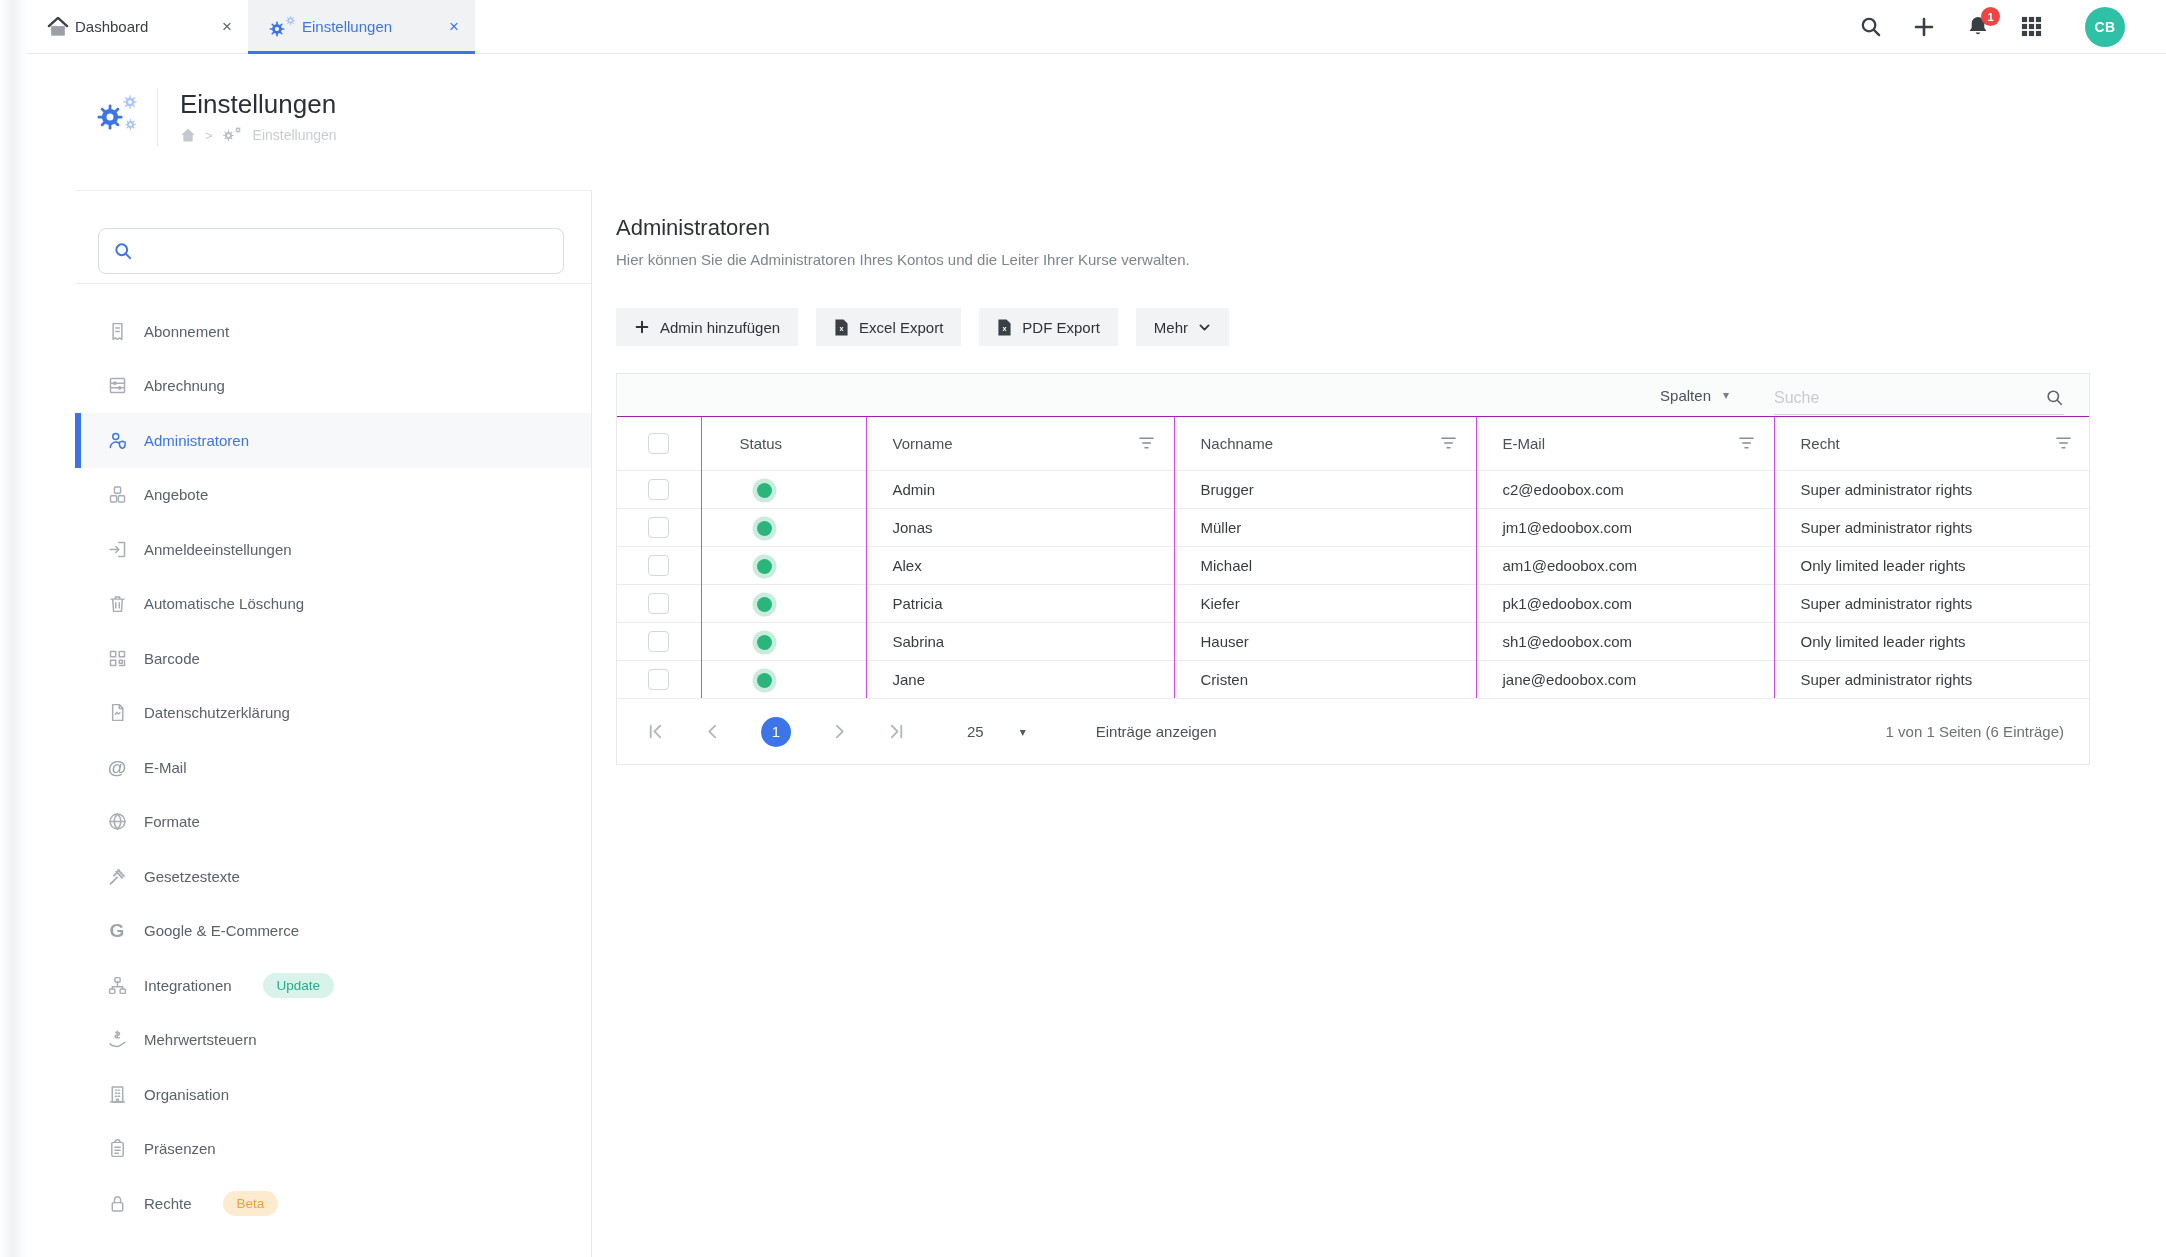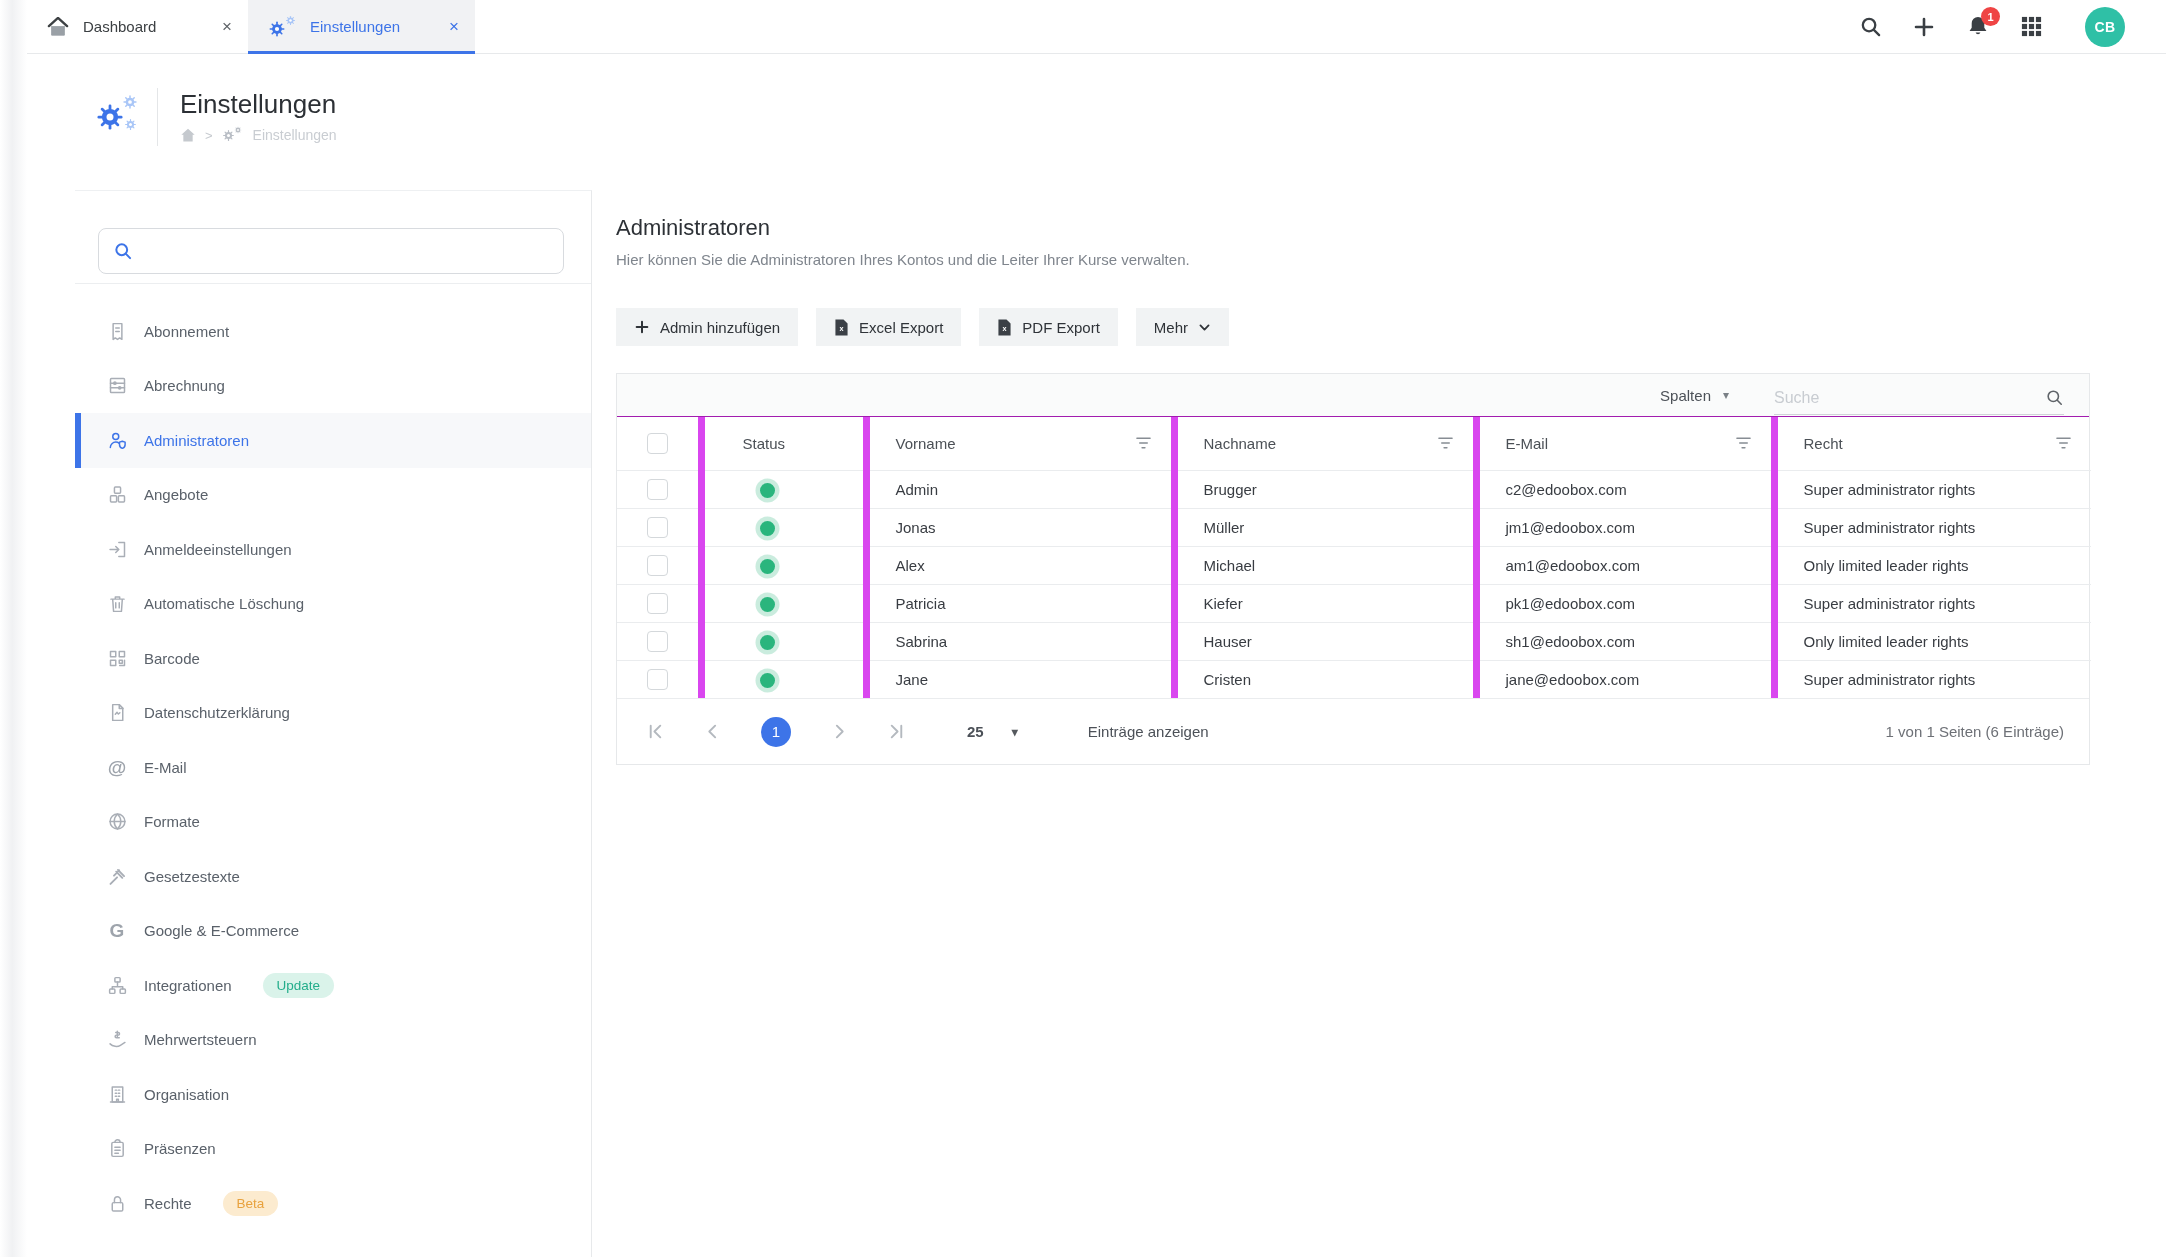--- a/index.html
+++ b/index.html
@@ -21,21 +21,21 @@
   }
 
   
   .topbar {
     position: absolute; left: 0; top: 0; width: 2166px; height: 54px;
     background: #fff; border-bottom: 1px solid #e7e9eb; z-index: 5;
     display: flex; align-items: stretch;
   }
   .tabs { display: flex; margin-left: 27px; height: 100%; }
   .tab {
-    display: flex; align-items: center; gap: 14px;
+    display: flex; align-items: center; gap: 6px;
     width: 221px; padding: 0 16px 0 20px; position: relative; cursor: pointer;
   }
   .tab-label { font-size: 15px; color: #3c4043; white-space: nowrap; }
   .tab-close { margin-left: auto; font-size: 17px; color: #5f6368; line-height: 1; cursor: pointer; }
   .tab.active { background: #f1f2f4; width: 227px; }
   .tab.active::after {
     content: ""; position: absolute; left: 0; right: 0; bottom: -1px; height: 3px;
     background: var(--accent);
   }
   .tab.active .tab-label, .tab.active .tab-close { color: var(--accent); }
@@ -140,21 +140,21 @@
     display: flex; align-items: center; margin-bottom: -6px;
   }
   .table-search input {
     border: none; outline: none; flex: 1; font-size: 16px; background: transparent;
     font-family: "Liberation Sans", sans-serif; color: #3c4043;
   }
   .table-search input::placeholder { color: #c8ccd1; }
 
   table.grid { width: 100%; border-collapse: collapse; table-layout: fixed; }
   .grid th, .grid td {
-    border-right: 7px solid #d946ef; border-top: 1px solid #eaecee;
+    border-right: 1px solid #d946ef; border-top: 1px solid #eaecee;
     text-align: left; vertical-align: middle;
   }
   .grid th:last-child, .grid td:last-child { border-right: none; }
   .grid thead th { border-top: none; height: 53px; font-weight: 400; font-size: 15px; color: #4b5056; }
   .grid tbody td { height: 38px; font-size: 15px; color: #383c42; padding-left: 26px; }
   .th-in { display: flex; align-items: center; justify-content: space-between; padding: 0 20px 0 26px; }
   .th-status { padding-left: 38px; }
   .cb-cell { text-align: center !important; padding-left: 0 !important; }
   .cb {
     display: inline-block; width: 21px; height: 21px; border: 1px solid #d4d8db;
@@ -172,21 +172,21 @@
     height: 66px; border-top: 1px solid #eaecee;
     display: flex; align-items: center; padding: 0 25px 0 30px;
   }
   .pager { display: flex; align-items: center; gap: 40px; }
   .pg-btn { color: #b4b9bf; cursor: pointer; display: flex; }
   .pg-current {
     width: 30px; height: 30px; border-radius: 50%; background: var(--accent);
     color: #fff; font-size: 15px; display: flex; align-items: center; justify-content: center;
     cursor: pointer;
   }
-  .page-size { margin-left: 62px; display: flex; align-items: center; gap: 28px; cursor: pointer; font-weight: bold; }
+  .page-size { margin-left: 62px; display: flex; align-items: center; gap: 36px; cursor: pointer; }
   .page-size .num { font-size: 15px; color: #4c5158; }
   .page-size .caret { font-size: 12px; color: #55595e; }
   .ps-label { margin-left: 70px; font-size: 15px; color: #4c5158; }
   .pg-summary { margin-left: auto; font-size: 15px; color: #6d7076; }
 </style>
 </head>
 <body>
 
 <div class="left-strip"></div>
 

